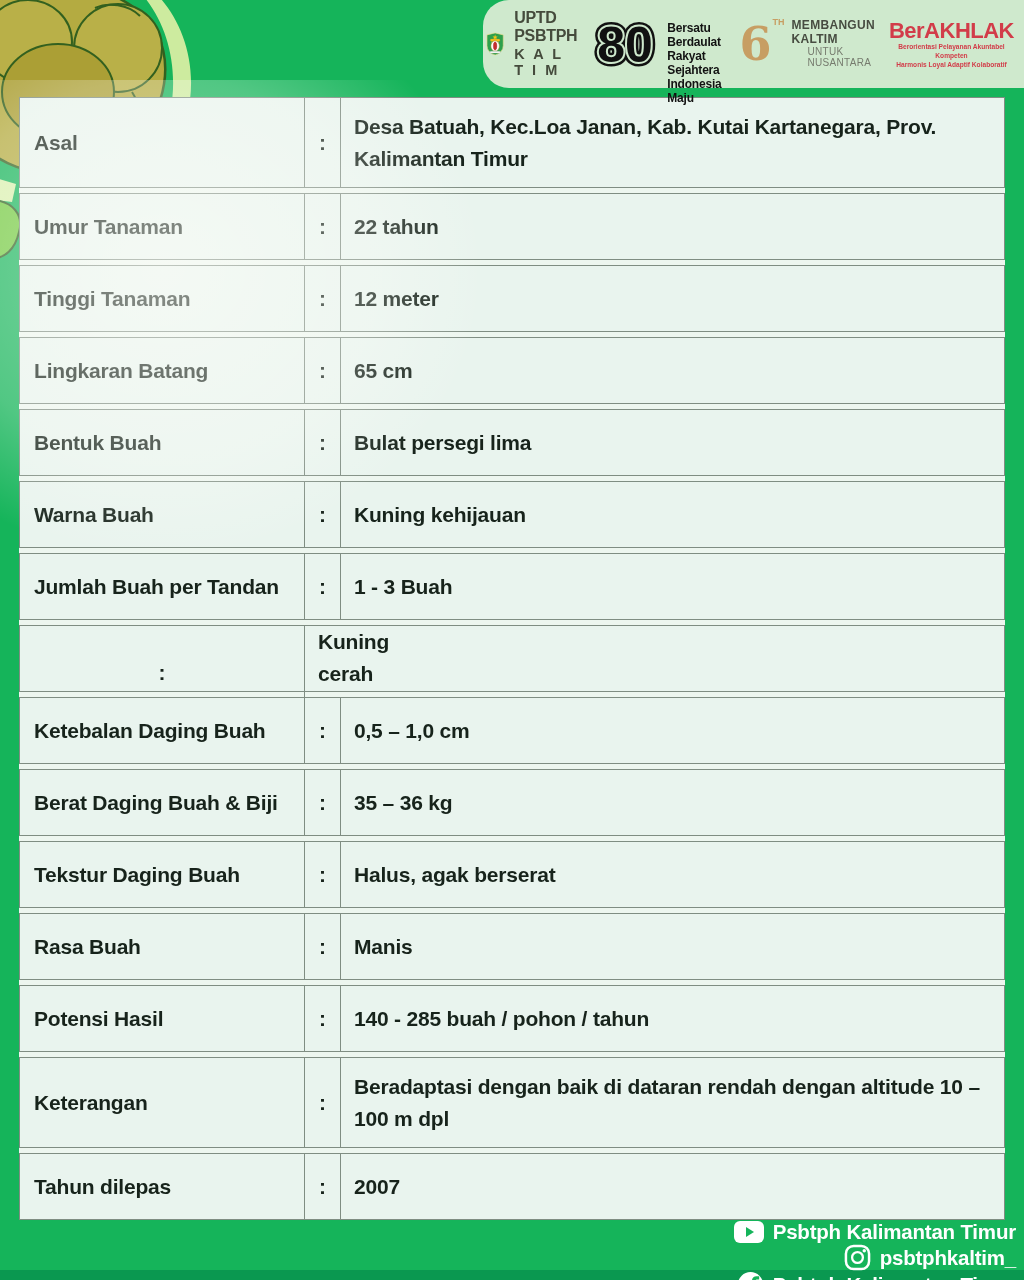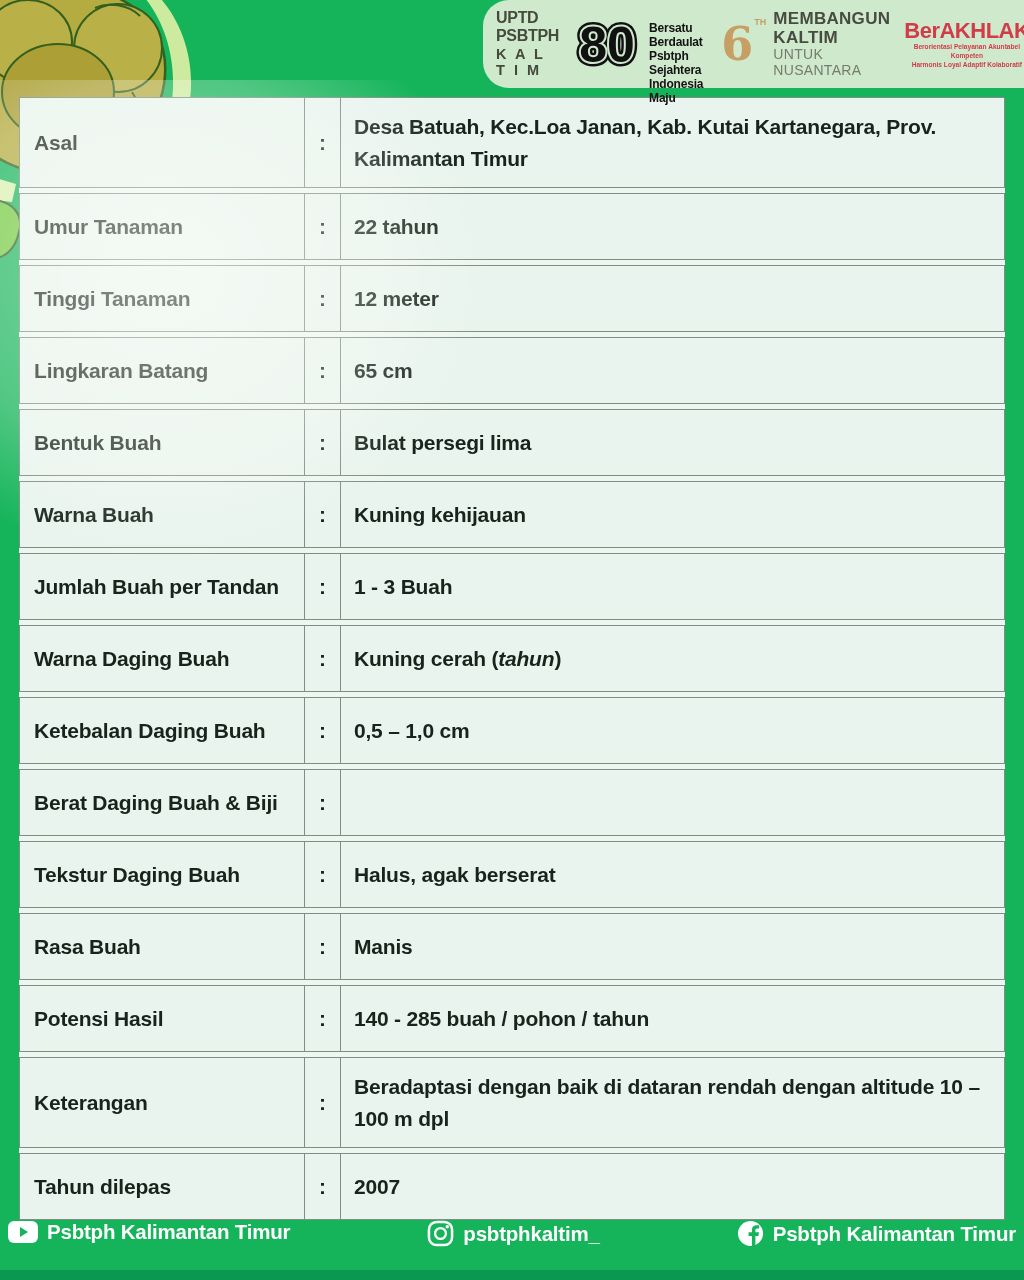--- a/index.html
+++ b/index.html
@@ -15,22 +15,22 @@
     padding:0 10px 0 3px;box-sizing:border-box;z-index:5;}
   .uptd{line-height:1.15;color:#454b3c;font-weight:800;}
   .uptd .l1{font-size:16px;letter-spacing:-0.3px;}
   .uptd .l2{font-size:14.5px;letter-spacing:2.5px;}
   .logo80{flex:0 0 auto;margin-left:6px;}
   .bersatu{font-size:12px;font-weight:800;color:#121212;line-height:1.16;letter-spacing:-0.2px;margin-top:40px;}
   .sixwrap{position:relative;margin-left:8px;flex:0 0 auto;}
   .six{font-family:"DejaVu Serif",serif;font-size:46px;font-weight:bold;color:#c79e63;line-height:1;}
   .six-th{position:absolute;top:-4px;right:-13px;font-size:9px;font-weight:bold;color:#c79e63;}
   .membangun{line-height:1.12;margin-left:10px;}
-  .membangun .m1{font-size:17px;font-weight:800;color:#474c41;letter-spacing:0.3px;}
-  .membangun .m2{font-size:14px;font-weight:500;color:#767b6e;letter-spacing:0.3px;}
+  .membangun .m1{font-size:12px;font-weight:800;color:#474c41;letter-spacing:0.3px;}
+  .membangun .m2{font-size:10px;font-weight:500;color:#767b6e;letter-spacing:0.3px;margin-left:16px;}
   .berakhlak{margin-left:4px;line-height:1.1;text-align:left;}
   .berakhlak .title{font-size:22px;font-weight:700;color:#d23c49;letter-spacing:-0.5px;white-space:nowrap;}
   .berakhlak .tag{font-size:6.6px;font-weight:700;color:#d23c49;line-height:1.35;text-align:center;}
 
   
   .spec-table{position:absolute;left:19px;top:97px;width:986px;display:flex;flex-direction:column;
     gap:5px;background:#edf6ef;z-index:2;}
   .row{display:grid;grid-template-columns:285px 36px 1fr;background:#e9f4ee;
     border:1.6px solid #7f8d82;height:67px;box-sizing:border-box;align-items:center;}
   .row.tall{height:91px;}
@@ -40,22 +40,22 @@
     font-size:21px;font-weight:bold;color:#17231b;box-sizing:border-box;}
   .cell-value{padding:0 10px 0 13px;font-size:21px;font-weight:bold;color:#17231b;
     line-height:1.5;letter-spacing:-0.2px;}
   .cell-value .it{font-style:italic;}
 
   
   .glow{position:absolute;left:-50px;top:80px;width:560px;height:500px;z-index:6;pointer-events:none;
     background:radial-gradient(ellipse at 38% 38%, rgba(255,255,250,0.5) 0%, rgba(255,255,250,0.26) 44%, rgba(255,255,250,0) 66%);}
 
   
-  .footer{position:absolute;left:0;right:0;bottom:10px;height:50px;display:flex;align-items:flex-start;
-    justify-content:space-between;padding:0 8px;box-sizing:border-box;z-index:5;color:#ffffff;}
+  .footer{position:absolute;left:0;right:0;bottom:10px;height:50px;display:flex;align-items:flex-end;
+    justify-content:space-between;padding:0 8px;box-sizing:border-box;z-index:5;color:#ffffff;flex-direction:column;}
   .f-item{display:flex;align-items:center;gap:9px;font-size:20.5px;font-weight:bold;letter-spacing:-0.2px;white-space:nowrap;}
   .bottom-strip{position:absolute;left:0;right:0;bottom:0;height:10px;background:#0a9850;z-index:4;}
 </style>
 </head>
 <body>
 
 <div class="page">
 
   <svg class="fruit" width="300" height="330" viewBox="0 0 300 330" aria-hidden="true">
 
@@ -90,21 +90,21 @@
       <div class="l2">K A L T I M</div>
     </div>
 
     <svg class="logo80" width="64" height="56" viewBox="0 0 64 56">
       <text x="32" y="46" text-anchor="middle" font-family="Liberation Sans, sans-serif" font-size="50" font-weight="bold" fill="none" stroke="#111111" stroke-width="9">80</text>
       <text x="32" y="46" text-anchor="middle" font-family="Liberation Sans, sans-serif" font-size="50" font-weight="bold" fill="none" stroke="#cfe9cd" stroke-width="4">80</text>
       <text x="32" y="46" text-anchor="middle" font-family="Liberation Sans, sans-serif" font-size="50" font-weight="bold" fill="#111111">80</text>
     </svg>
     <div class="bersatu">
       <div>Bersatu Berdaulat</div>
-      <div>Psbtph Sejahtera</div>
+      <div>Rakyat Sejahtera</div>
       <div>Indonesia Maju</div>
     </div>
 
     <div class="sixwrap">
       <span class="six">6</span>
       <span class="six-th">TH</span>
     </div>
     <div class="membangun">
       <div class="m1">MEMBANGUN</div>
       <div class="m1">KALTIM</div>
@@ -149,32 +149,32 @@
         <div class="cell-label">Warna Buah</div>
         <div class="cell-colon">:</div>
         <div class="cell-value"><span>Kuning kehijauan</span></div>
       </div>
       <div class="row">
         <div class="cell-label">Jumlah Buah per Tandan</div>
         <div class="cell-colon">:</div>
         <div class="cell-value"><span>1 - 3 Buah</span></div>
       </div>
       <div class="row">
-        <div class="cell-label">Warna Daging Buah</div>
         <div class="cell-colon">:</div>
         <div class="cell-value"><span>Kuning cerah (</span><span class="it">tahun</span><span>)</span></div>
       </div>
       <div class="row">
         <div class="cell-label">Ketebalan Daging Buah</div>
         <div class="cell-colon">:</div>
         <div class="cell-value"><span>0,5 – 1,0 cm</span></div>
       </div>
       <div class="row">
         <div class="cell-label">Berat Daging Buah &amp; Biji</div>
         <div class="cell-colon">:</div>
+        <div class="cell-value"><span>35 – 36 kg</span></div>
       </div>
       <div class="row">
         <div class="cell-label">Tekstur Daging Buah</div>
         <div class="cell-colon">:</div>
         <div class="cell-value"><span>Halus, agak berserat</span></div>
       </div>
       <div class="row">
         <div class="cell-label">Rasa Buah</div>
         <div class="cell-colon">:</div>
         <div class="cell-value"><span>Manis</span></div>

